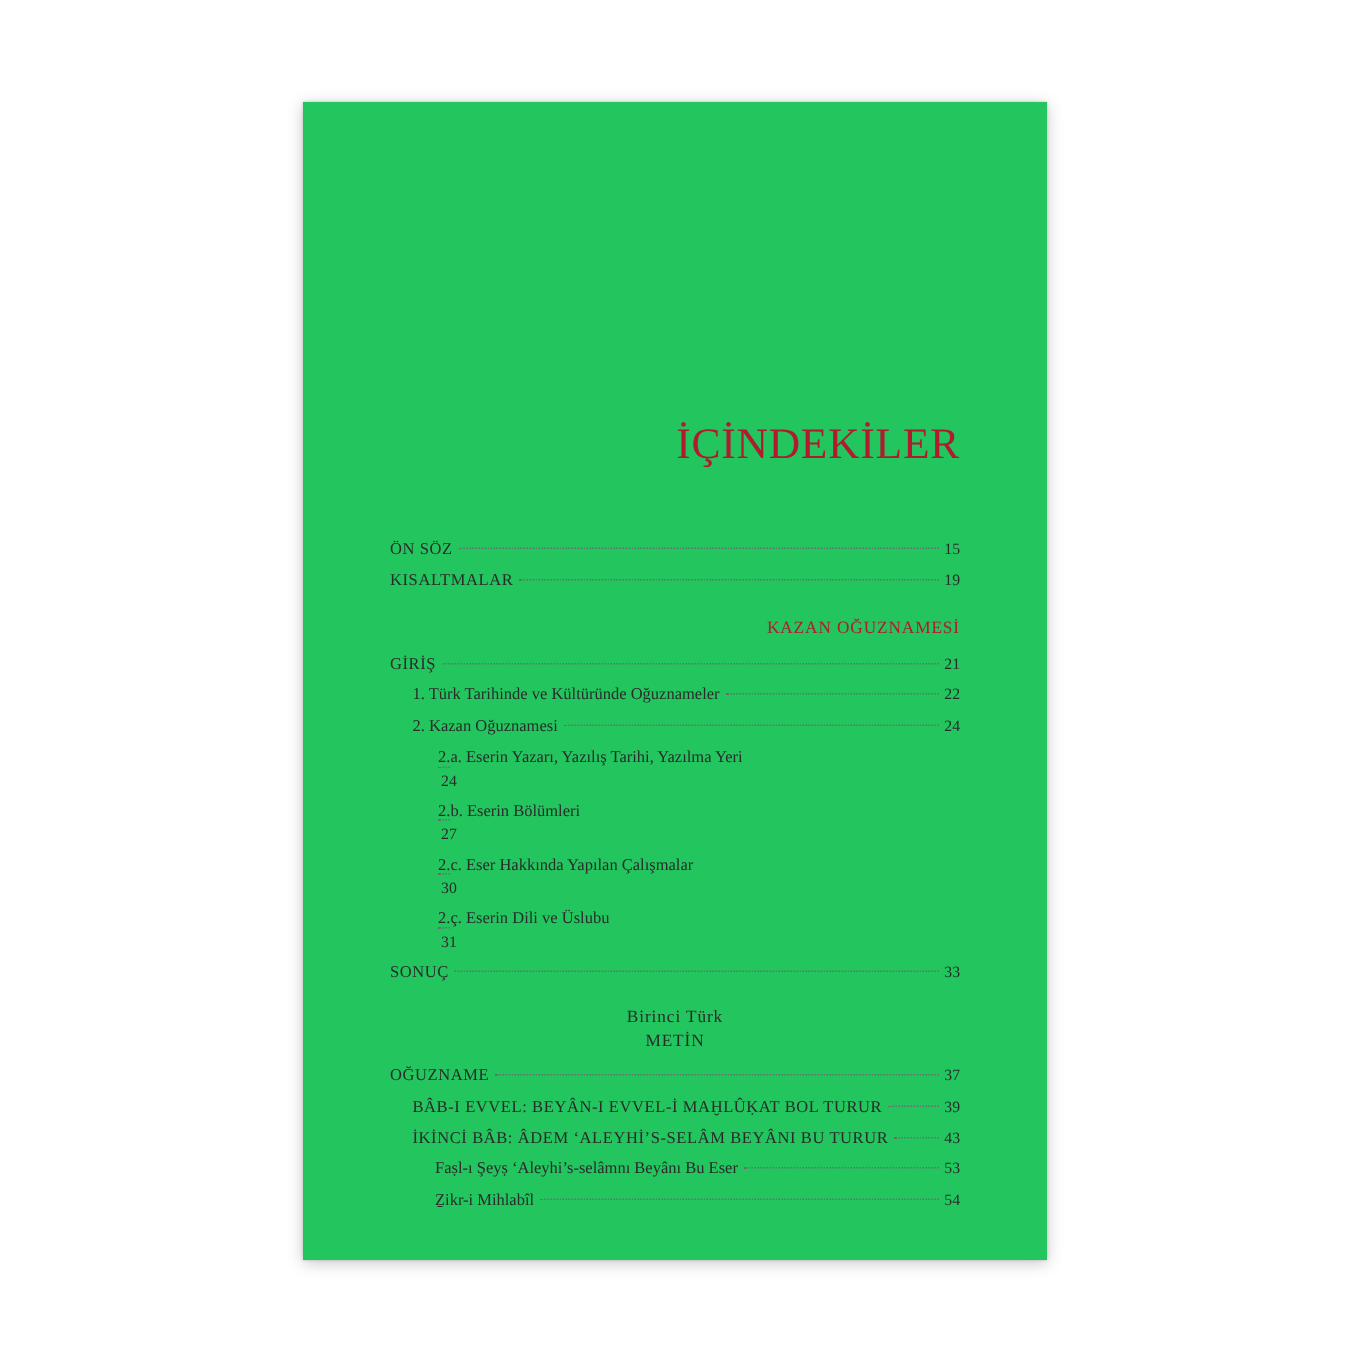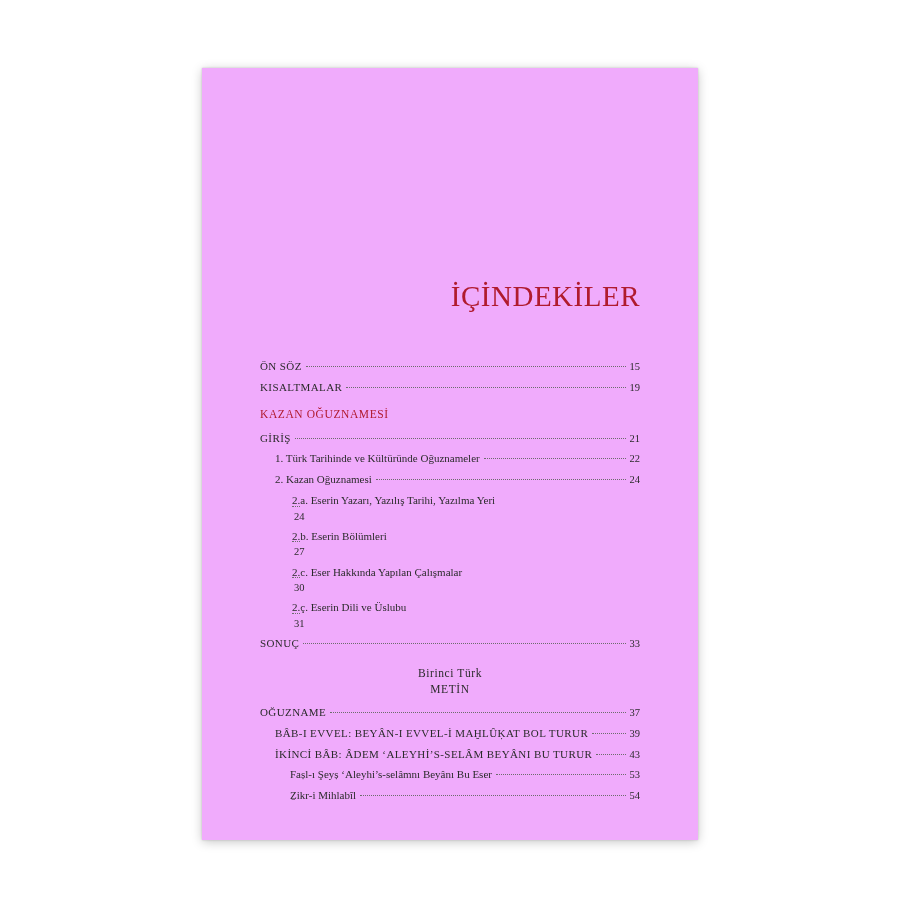--- a/index.html
+++ b/index.html
@@ -18,21 +18,21 @@
     width: 900px;
     height: 900px;
     background: #ffffff;
   }
   .page {
     position: absolute;
     left: 202px;
     top: 68px;
     width: 496px;
     height: 772px;
-    background: #f0abfc;
+    background: #22c55e;
     box-shadow: 0 2px 10px rgba(0,0,0,0.22), 0 0 2px rgba(0,0,0,0.18);
   }
   .page-inner {
     position: absolute;
     left: 0;
     top: 0;
     right: 0;
     bottom: 0;
     padding: 0 58px 0 58px;
     box-sizing: border-box;
@@ -82,25 +82,25 @@
 
   
   .lvl0 { margin-left: 0; }
   .lvl1 { margin-left: 15px; }
   .lvl2 { margin-left: 30px; flex-direction: column; }
   .lvl3 { margin-left: 30px; }
 
   .caps { letter-spacing: 0.4px; }
 
   .section-head {
-    text-align: left;
+    text-align: right;
     color: #b01b2e;
     font-size: 11.5px;
     letter-spacing: 0.6px;
-    margin: 13px 0 12px 0;
+    margin: 18px 0 12px 0;
   }
   .part-head {
     text-align: center;
     color: #2b2b2b;
     font-size: 11.5px;
     letter-spacing: 0.6px;
     margin: 16px 0 4px 0;
   }
   .part-sub {
     text-align: center;

